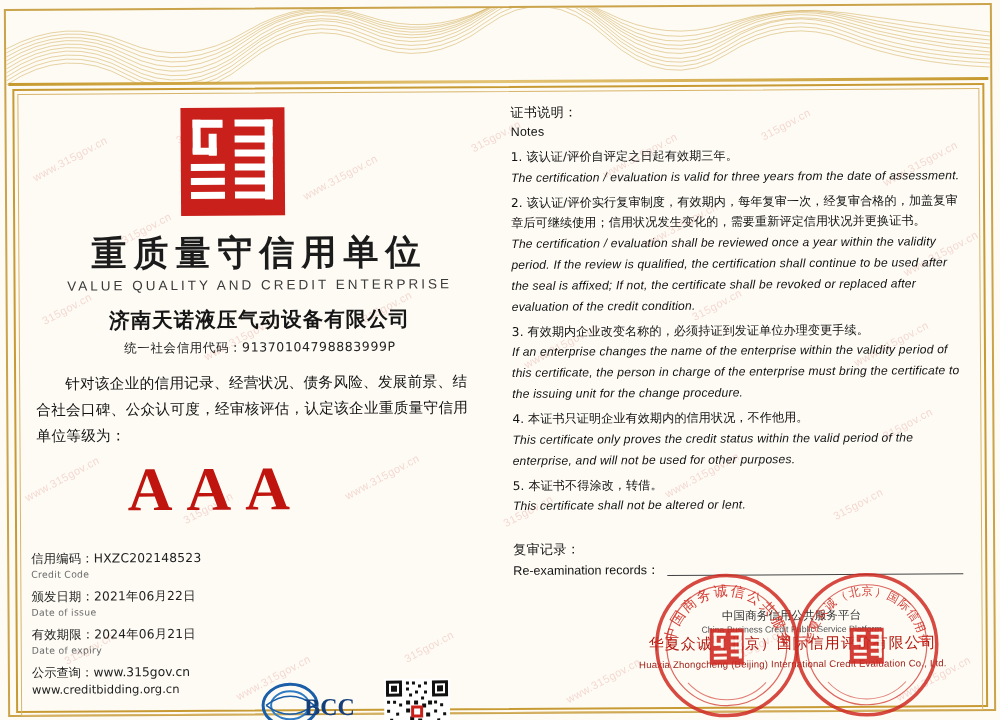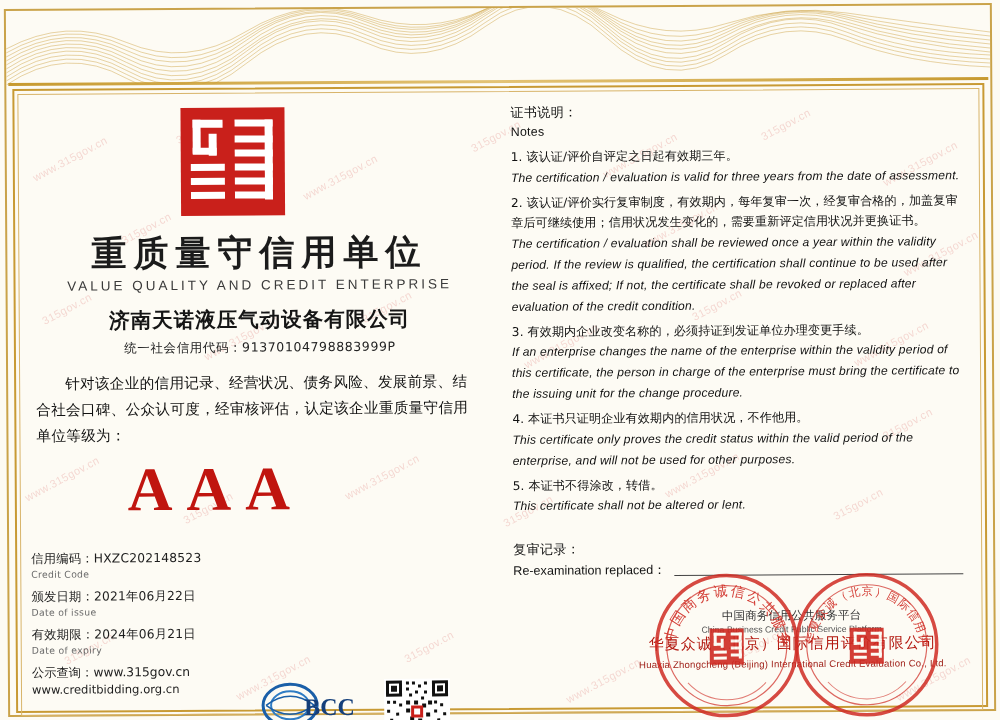--- a/index.html
+++ b/index.html
@@ -510,21 +510,21 @@
       <div class="note-en">This certificate only proves the credit status within the valid period of the enterprise, and will not be used for other purposes.</div>
     </div>
     <div>
       <div class="note-cn">5. 本证书不得涂改，转借。</div>
       <div class="note-en">This certificate shall not be altered or lent.</div>
     </div>
 
     <div class="reexam">
       <div class="reexam-cn">复审记录：</div>
       <div class="reexam-en-row">
-        <div class="reexam-en">Re-examination replaced：</div>
+        <div class="reexam-en">Re-examination records：</div>
         <div class="reexam-line"></div>
       </div>
     </div>
   </div>
 
   <div class="platform-cn">中国商务信用公共服务平台</div>
   <div class="platform-en">China Business Credit Public Service Platform</div>
   <div class="footer-org">华夏众诚（北京）国际信用评价有限公司</div>
   <div class="footer-org-en">Huaxia Zhongcheng (Beijing) International Credit Evaluation Co., Ltd.</div>
 

